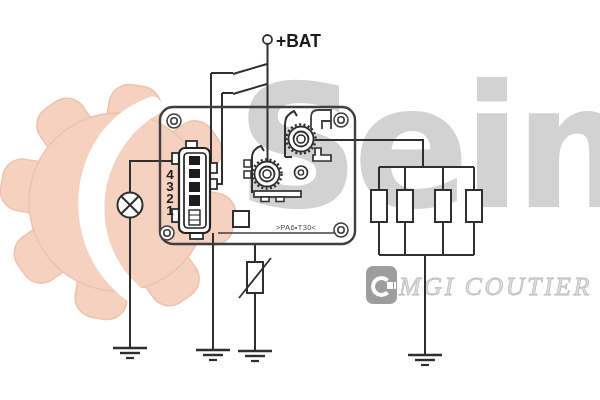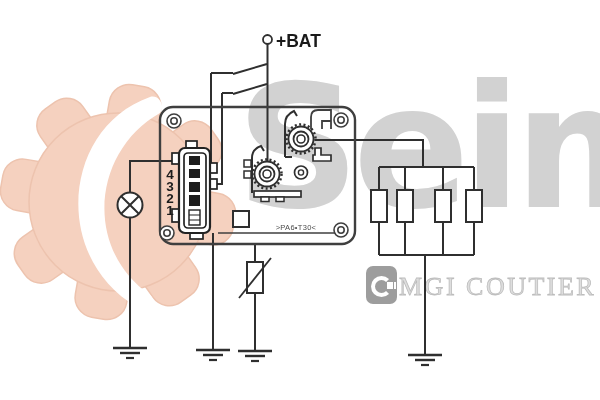--- a/index.html
+++ b/index.html
@@ -6,21 +6,21 @@
   .stage{position:relative;width:600px;height:400px;background:#ffffff;overflow:hidden;
          font-family:"Liberation Sans",sans-serif;}
   .stage svg{position:absolute;left:0;top:0;}
   
   .wm-brand{position:absolute;left:236px;top:62px;width:420px;height:230px;
             font-family:"DejaVu Sans",sans-serif;font-weight:bold;
             font-size:172px;letter-spacing:-7px;color:#d2d2d2;line-height:1.0;
             user-select:none;white-space:nowrap;}
   .wm-company{position:absolute;left:399px;top:272px;
               font-family:"Liberation Serif",serif;font-size:26px;letter-spacing:2.5px;
-              color:#dedede;-webkit-text-stroke:0.8px #bdbdbd;white-space:nowrap;}
+              color:#dedede;-webkit-text-stroke:0.8px #bdbdbd;white-space:nowrap;font-style:italic;}
   .emblem{position:absolute;left:366px;top:266px;width:31px;height:38px;
           background:#9d9d9d;border-radius:7px;}
   .emblem .c-ring{position:absolute;left:5px;top:10px;width:13px;height:13px;
           border:4px solid #ffffff;border-right-color:transparent;border-radius:50%;}
   .emblem .bar{position:absolute;top:16px;width:2.5px;height:7px;background:#ffffff;}
   .emblem .b1{left:24px;} .emblem .b2{left:27.5px;} .emblem .b3{left:21px;}
   .diagram text{font-family:"Liberation Sans",sans-serif;}
 </style>
 </head>
 <body>

